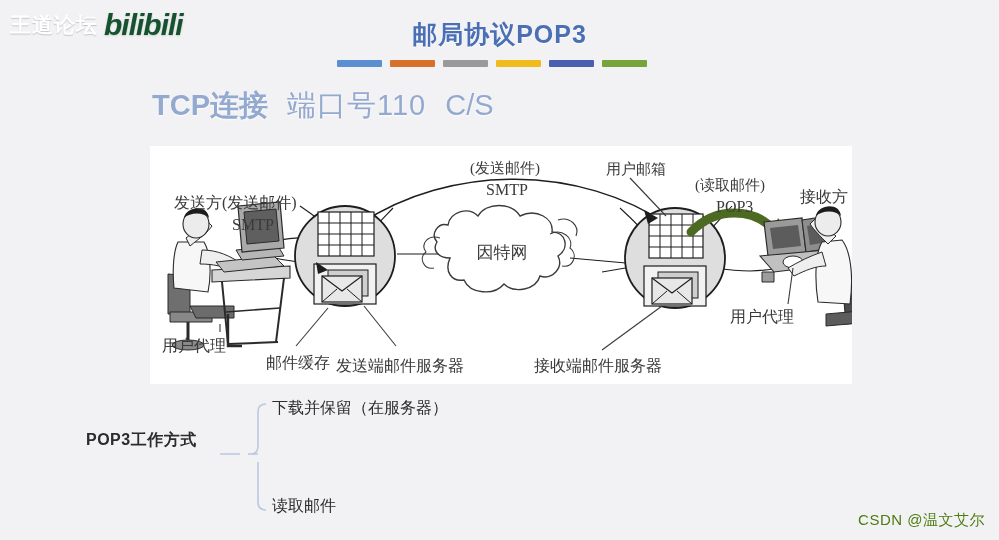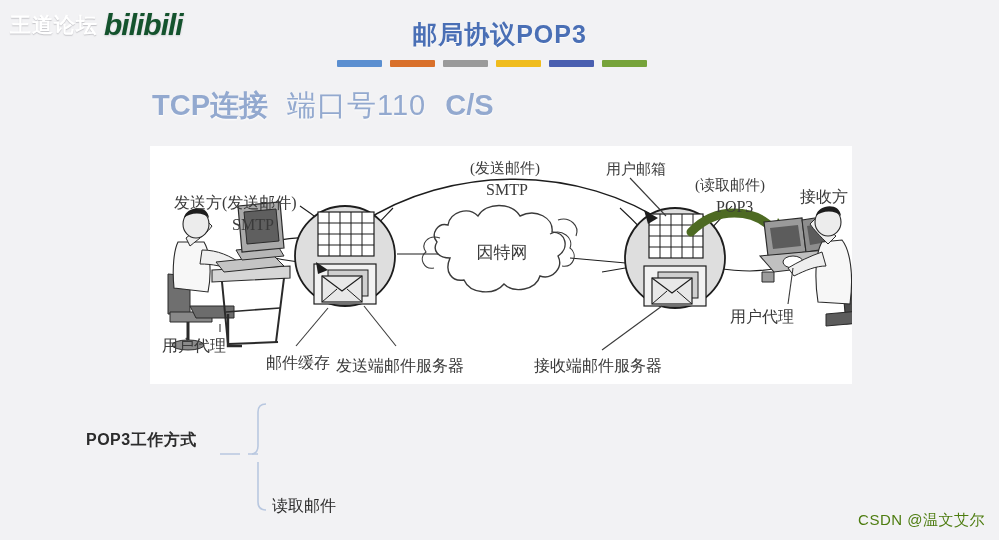--- a/index.html
+++ b/index.html
@@ -49,21 +49,21 @@
   
   .subtitle{
     position:absolute;left:152px;top:86px;
     display:flex;align-items:baseline;gap:19px;
     color:#93a9cf;
     font-size:29px;
     text-shadow:0 1px 2px rgba(255,255,255,.95);
   }
   .subtitle .s1{font-weight:600;}
   .subtitle .s2{font-weight:400;letter-spacing:1px;}
-  .subtitle .s3{font-weight:700;}
+  .subtitle .s3{font-weight:400;}
 
   
   .panel{
     position:absolute;left:150px;top:146px;
     width:702px;height:238px;
     background:#ffffff;
   }
   .panel svg{display:block;}
 
   
@@ -321,18 +321,19 @@
 
   <div class="outline">
     <svg width="470" height="130" viewBox="0 0 470 130" xmlns="http://www.w3.org/2000/svg">
       <path d="M140,62 L160,62
                M168,62 L172,62" stroke="#b9c8e0" stroke-width="1.6" fill="none"></path>
       <path d="M172,62 C176,62 178,58 178,54 L178,20 C178,14 182,12 186,12
                M178,70 C178,74 178,108 178,110 C178,116 182,118 186,118" stroke="#b9c8e0" stroke-width="1.6" fill="none"></path>
       <path d="M172,62 L178,62" stroke="#b9c8e0" stroke-width="1.6" fill="none"></path>
     </svg>
     <div class="o-label o-root">POP3工作方式</div>
+    <div class="o-label o-item1">下载并保留（在服务器）</div>
     <div class="o-label o-item2">读取邮件</div>
   </div>
 
   <div class="wm-csdn">CSDN @温文艾尔</div>
 
 </div>
 
 </body></html>

